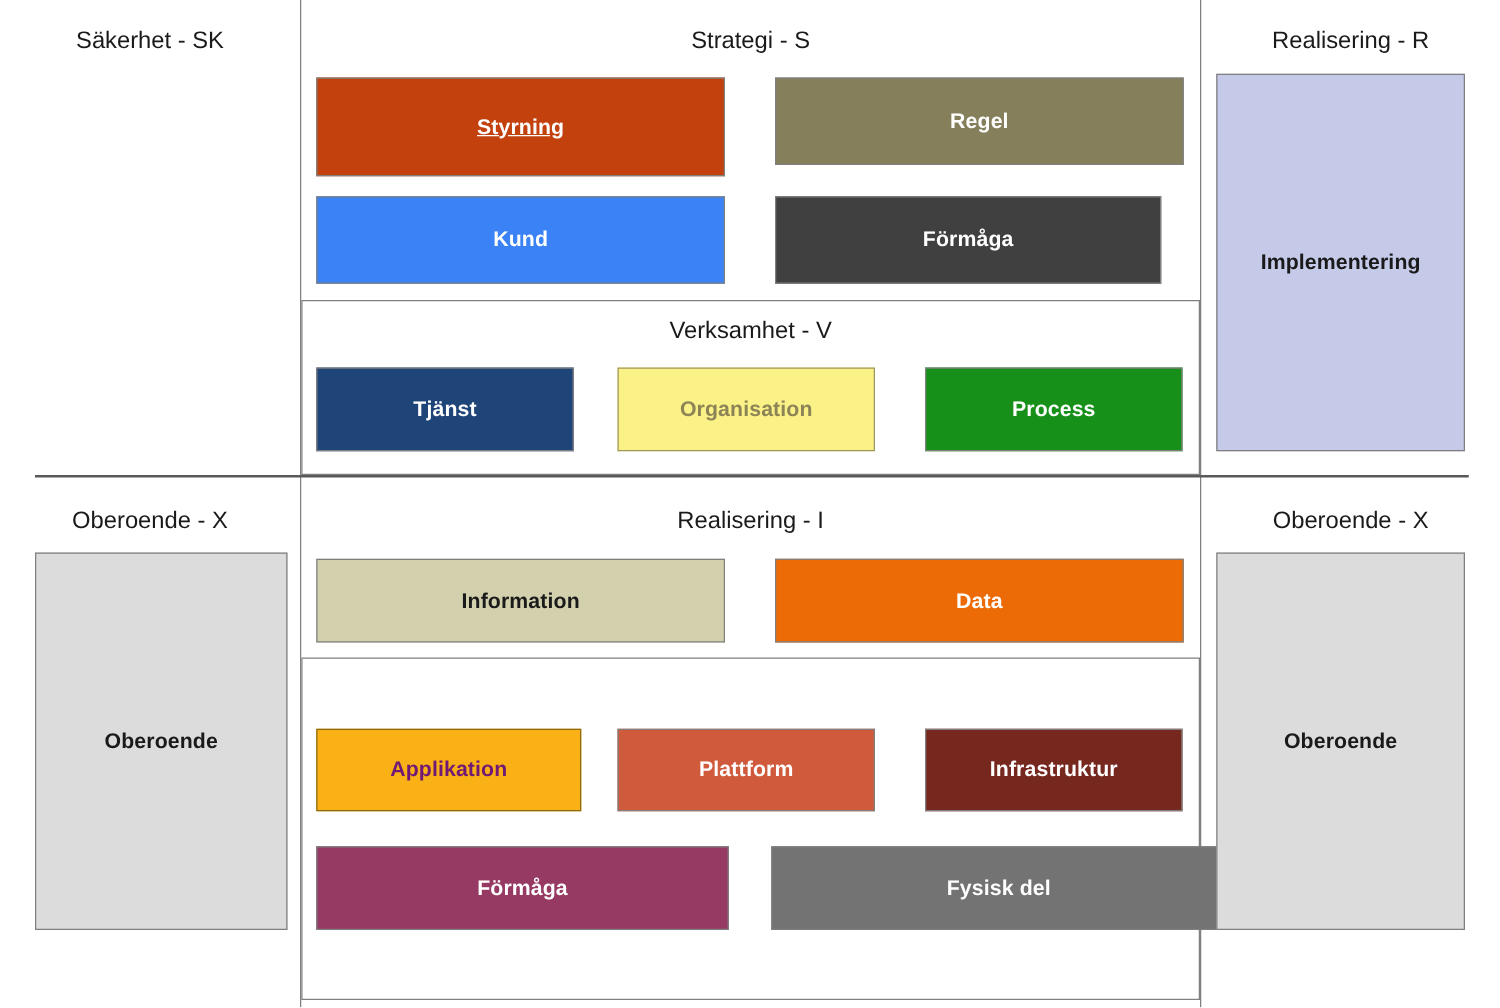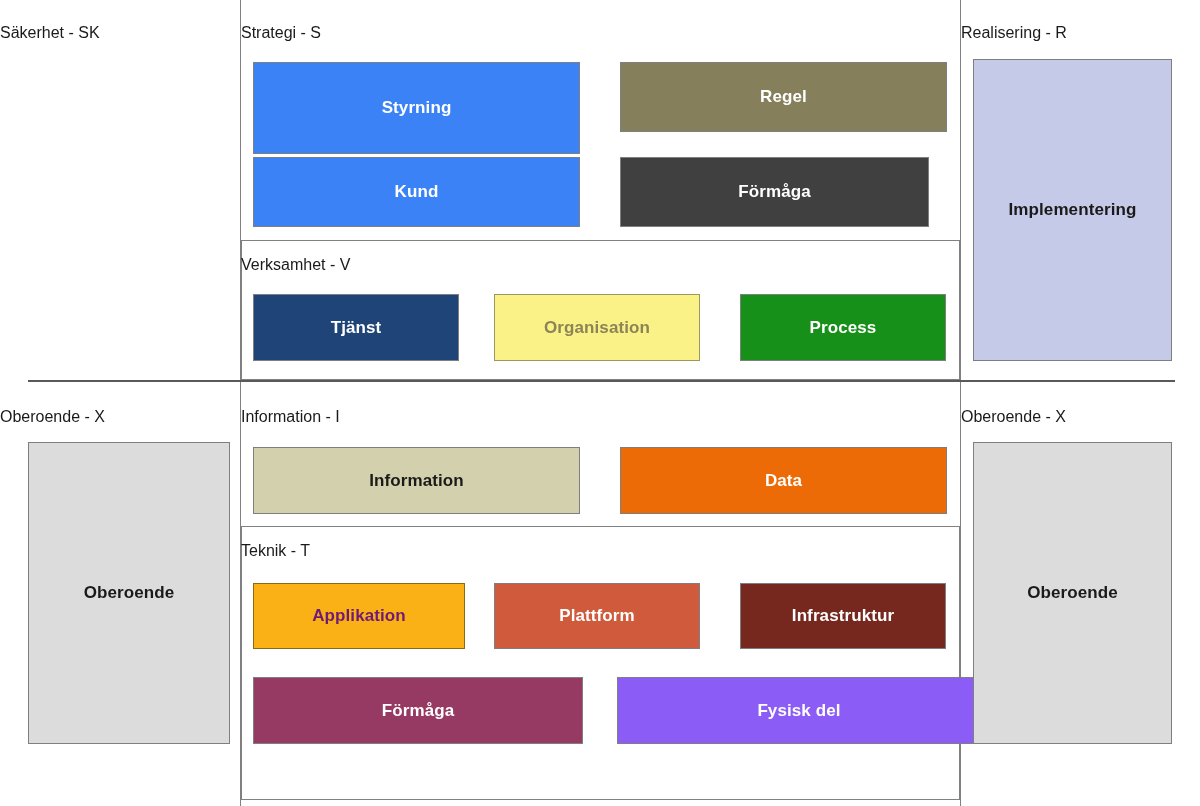--- a/index.html
+++ b/index.html
@@ -34,22 +34,22 @@
   .section-box {
     position: absolute;
     border: 1px solid #808080;
     background: #ffffff;
     box-sizing: border-box;
   }
 
   
   .caption {
     position: absolute;
-    text-align: left;
-    font-size: 16px;
+    text-align: center;
+    font-size: 19px;
     color: #1a1a1a;
     font-weight: 400;
     line-height: 20px;
     white-space: nowrap;
   }
 
   
   .block {
     position: absolute;
     box-sizing: border-box;
@@ -76,21 +76,21 @@
 <div id="canvas">
 
   <div class="divider-v" style="left:240px; top:0px;   height:806px;"></div>
   <div class="divider-v" style="left:960px; top:0px;   height:806px;"></div>
   <div class="divider-h" style="left:28px; top:380px; width:1147px;"></div>
 
   <div class="caption" style="left:0px; top:23px; width:240px;">Säkerhet - SK</div>
 
   <div class="caption" style="left:241px; top:23px; width:719px;">Strategi - S</div>
 
-  <div class="block" style="left:253px; top:62px; width:327px; height:92px; background:#3b82f6; color:#ffffff;">
+  <div class="block" style="left:253px; top:62px; width:327px; height:79px; background:#c2410c; color:#ffffff;text-decoration:underline;">
     <span class="lbl">Styrning</span>
   </div>
   <div class="block" style="left:620px; top:62px; width:327px; height:70px; background:#857F5C; color:#ffffff;">
     <span class="lbl">Regel</span>
   </div>
   <div class="block" style="left:253px; top:157px; width:327px; height:70px; background:#3b82f6; color:#ffffff;">
     <span class="lbl">Kund</span>
   </div>
   <div class="block" style="left:620px; top:157px; width:309px; height:70px; background:#404040; color:#ffffff;">
     <span class="lbl">Förmåga</span>
@@ -112,46 +112,45 @@
   <div class="caption" style="left:961px; top:23px; width:239px;">Realisering - R</div>
   <div class="block tall" style="left:973px; top:59px; width:199px; height:302px; background:#C5CAE9; color:#1a1a1a;">
     <span class="lbl">Implementering</span>
   </div>
 
   <div class="caption" style="left:0px; top:407px; width:240px;">Oberoende - X</div>
   <div class="block tall" style="left:28px; top:442px; width:202px; height:302px; background:#DCDCDC; color:#1a1a1a;">
     <span class="lbl">Oberoende</span>
   </div>
 
-  <div class="caption" style="left:241px; top:407px; width:719px;">Information - I</div>
+  <div class="caption" style="left:241px; top:407px; width:719px;">Realisering - I</div>
 
   <div class="block" style="left:253px; top:447px; width:327px; height:67px; background:#D3D1AD; color:#1a1a1a;">
     <span class="lbl">Information</span>
   </div>
   <div class="block" style="left:620px; top:447px; width:327px; height:67px; background:#ED6B06; color:#ffffff;">
     <span class="lbl">Data</span>
   </div>
 
   <div class="section-box" style="left:241px; top:526px; width:719px; height:274px;"></div>
-  <div class="caption" style="left:241px; top:541px; width:719px;">Teknik - T</div>
 
   <div class="block" style="left:253px; top:583px; width:212px; height:66px; background:#F9B115; color:#701a75; border-color:#8a6a13;">
     <span class="lbl">Applikation</span>
   </div>
   <div class="block" style="left:494px; top:583px; width:206px; height:66px; background:#D05B3C; color:#ffffff;">
     <span class="lbl">Plattform</span>
   </div>
   <div class="block" style="left:740px; top:583px; width:206px; height:66px; background:#76281F; color:#ffffff;">
     <span class="lbl">Infrastruktur</span>
   </div>
 
   <div class="block" style="left:253px; top:677px; width:330px; height:67px; background:#963963; color:#ffffff;">
     <span class="lbl">Förmåga</span>
   </div>
-  <div class="block" style="left:617px; top:677px; width:364px; height:67px; background:#8b5cf6; color:#ffffff;">
+  <div class="block" style="left:617px; top:677px; width:364px; height:67px; background:#737373; color:#ffffff;">
     <span class="lbl">Fysisk del</span>
   </div>
 
   <div class="caption" style="left:961px; top:407px; width:239px;">Oberoende - X</div>
   <div class="block tall" style="left:973px; top:442px; width:199px; height:302px; background:#DCDCDC; color:#1a1a1a;">
     <span class="lbl">Oberoende</span>
   </div>
 
 </div>
 

